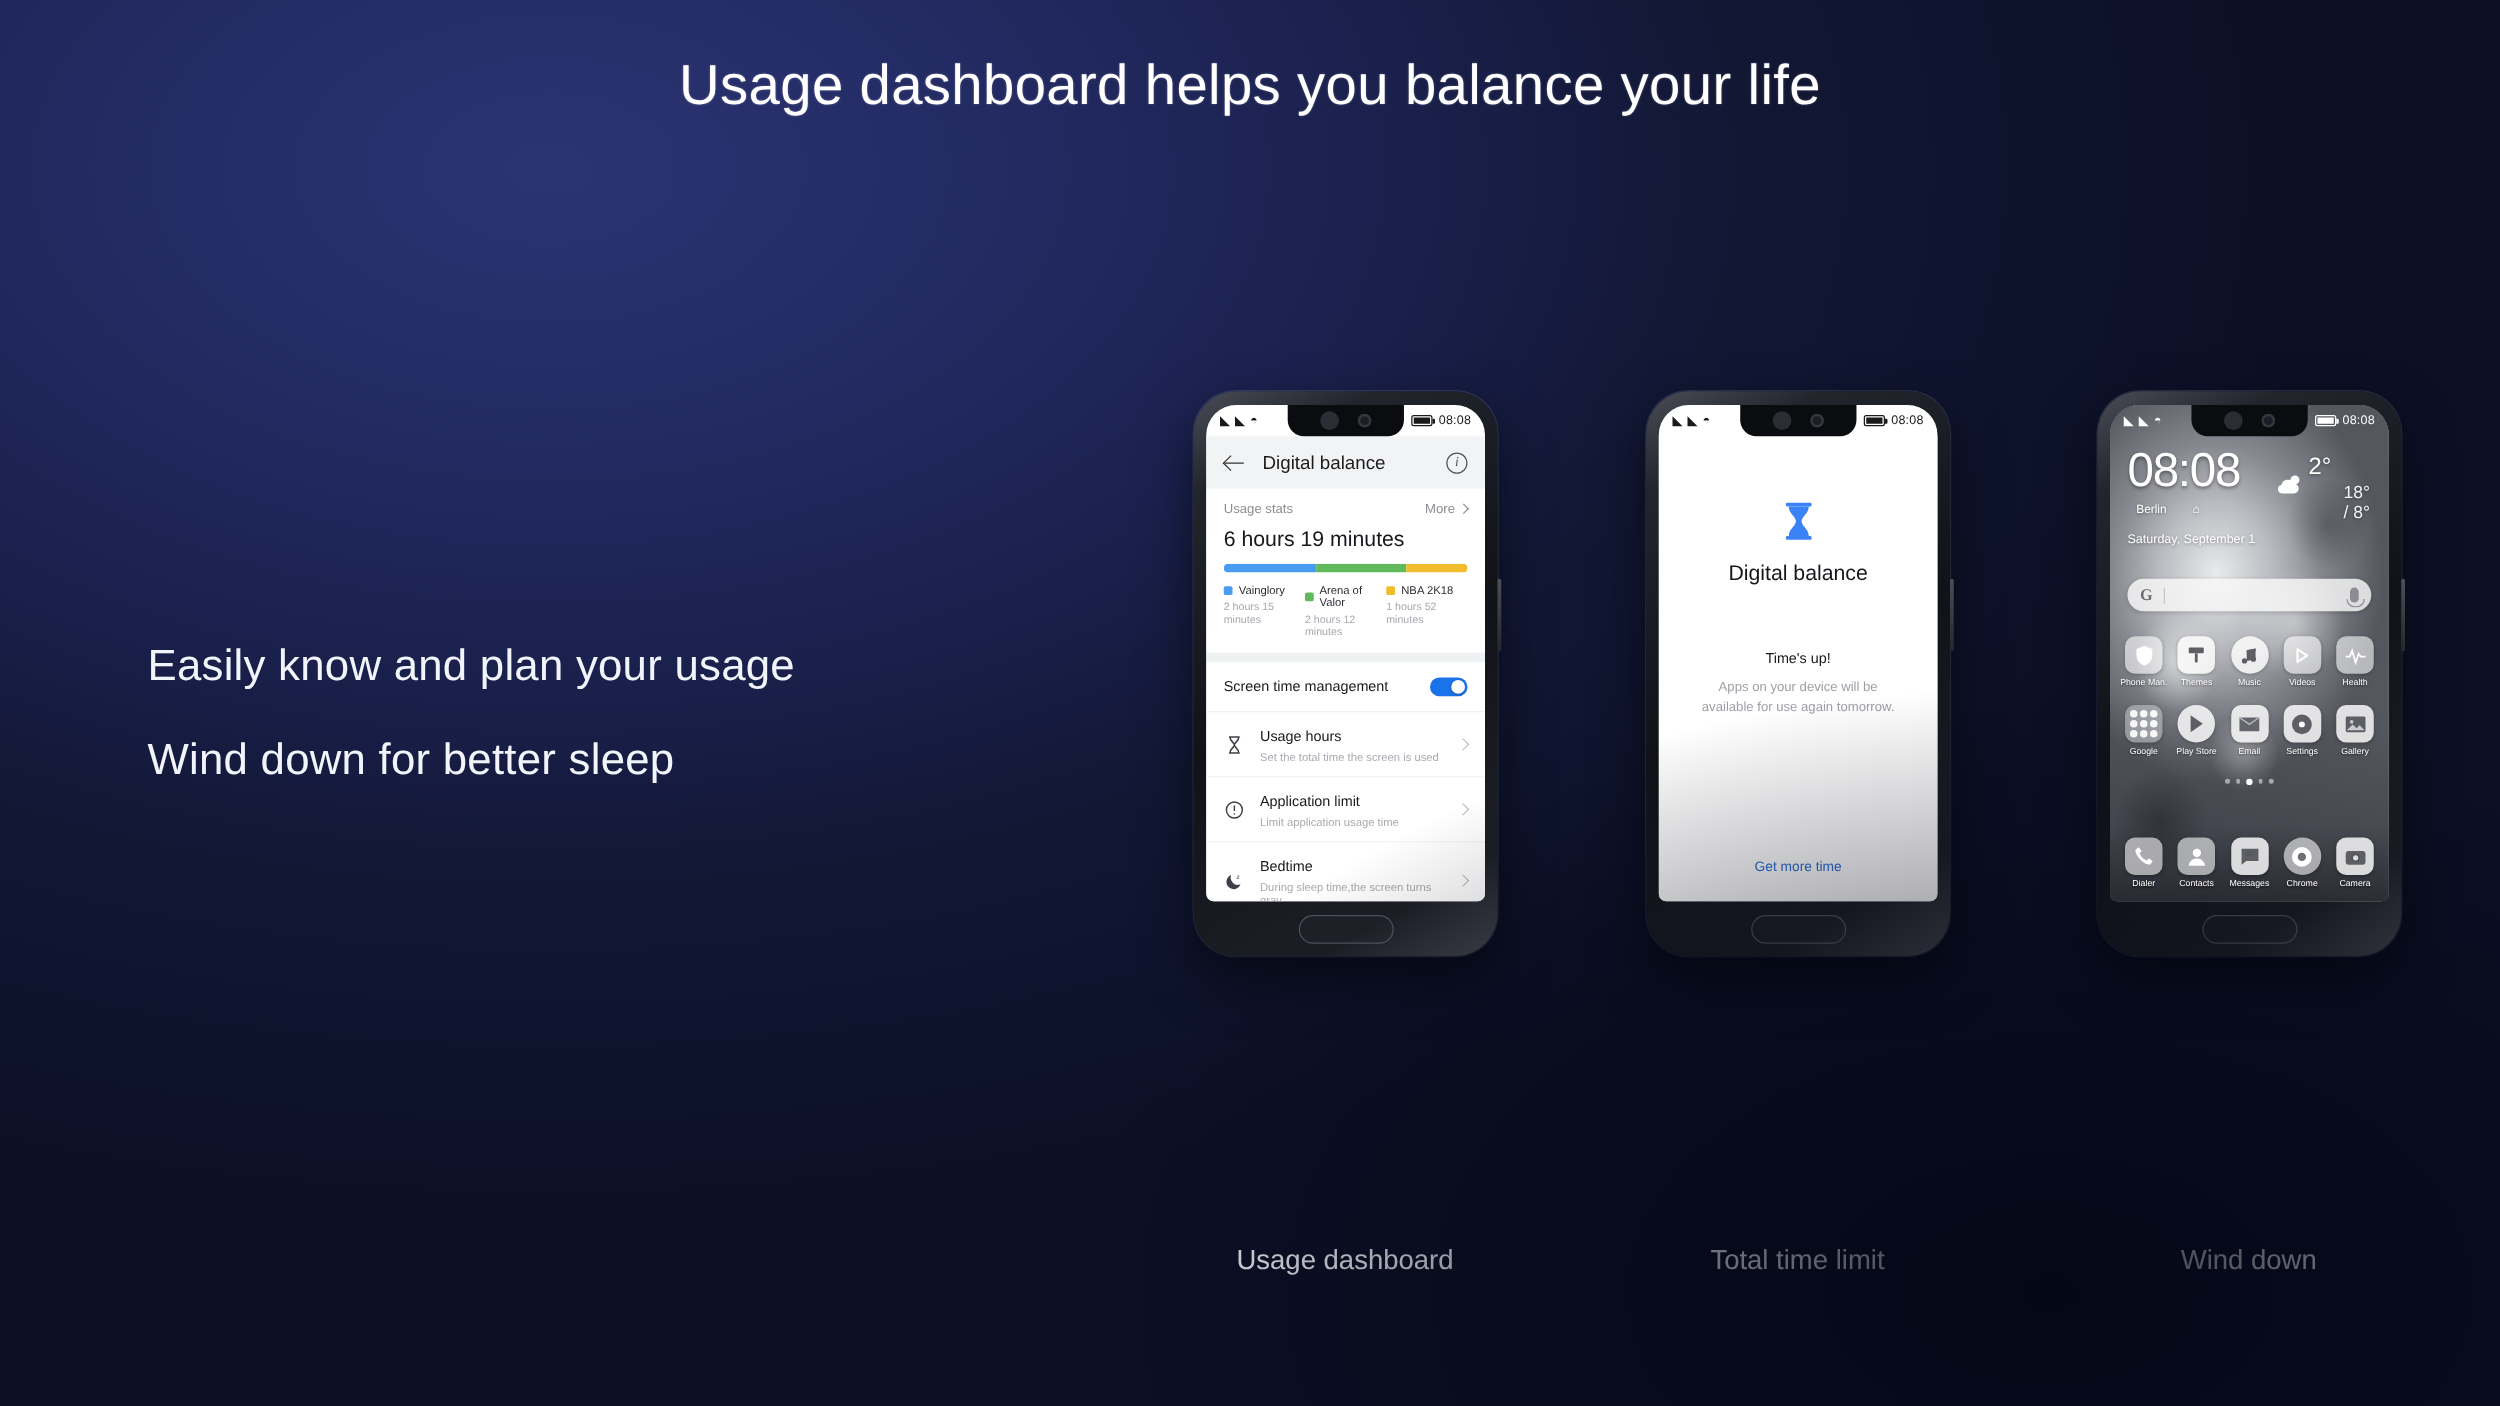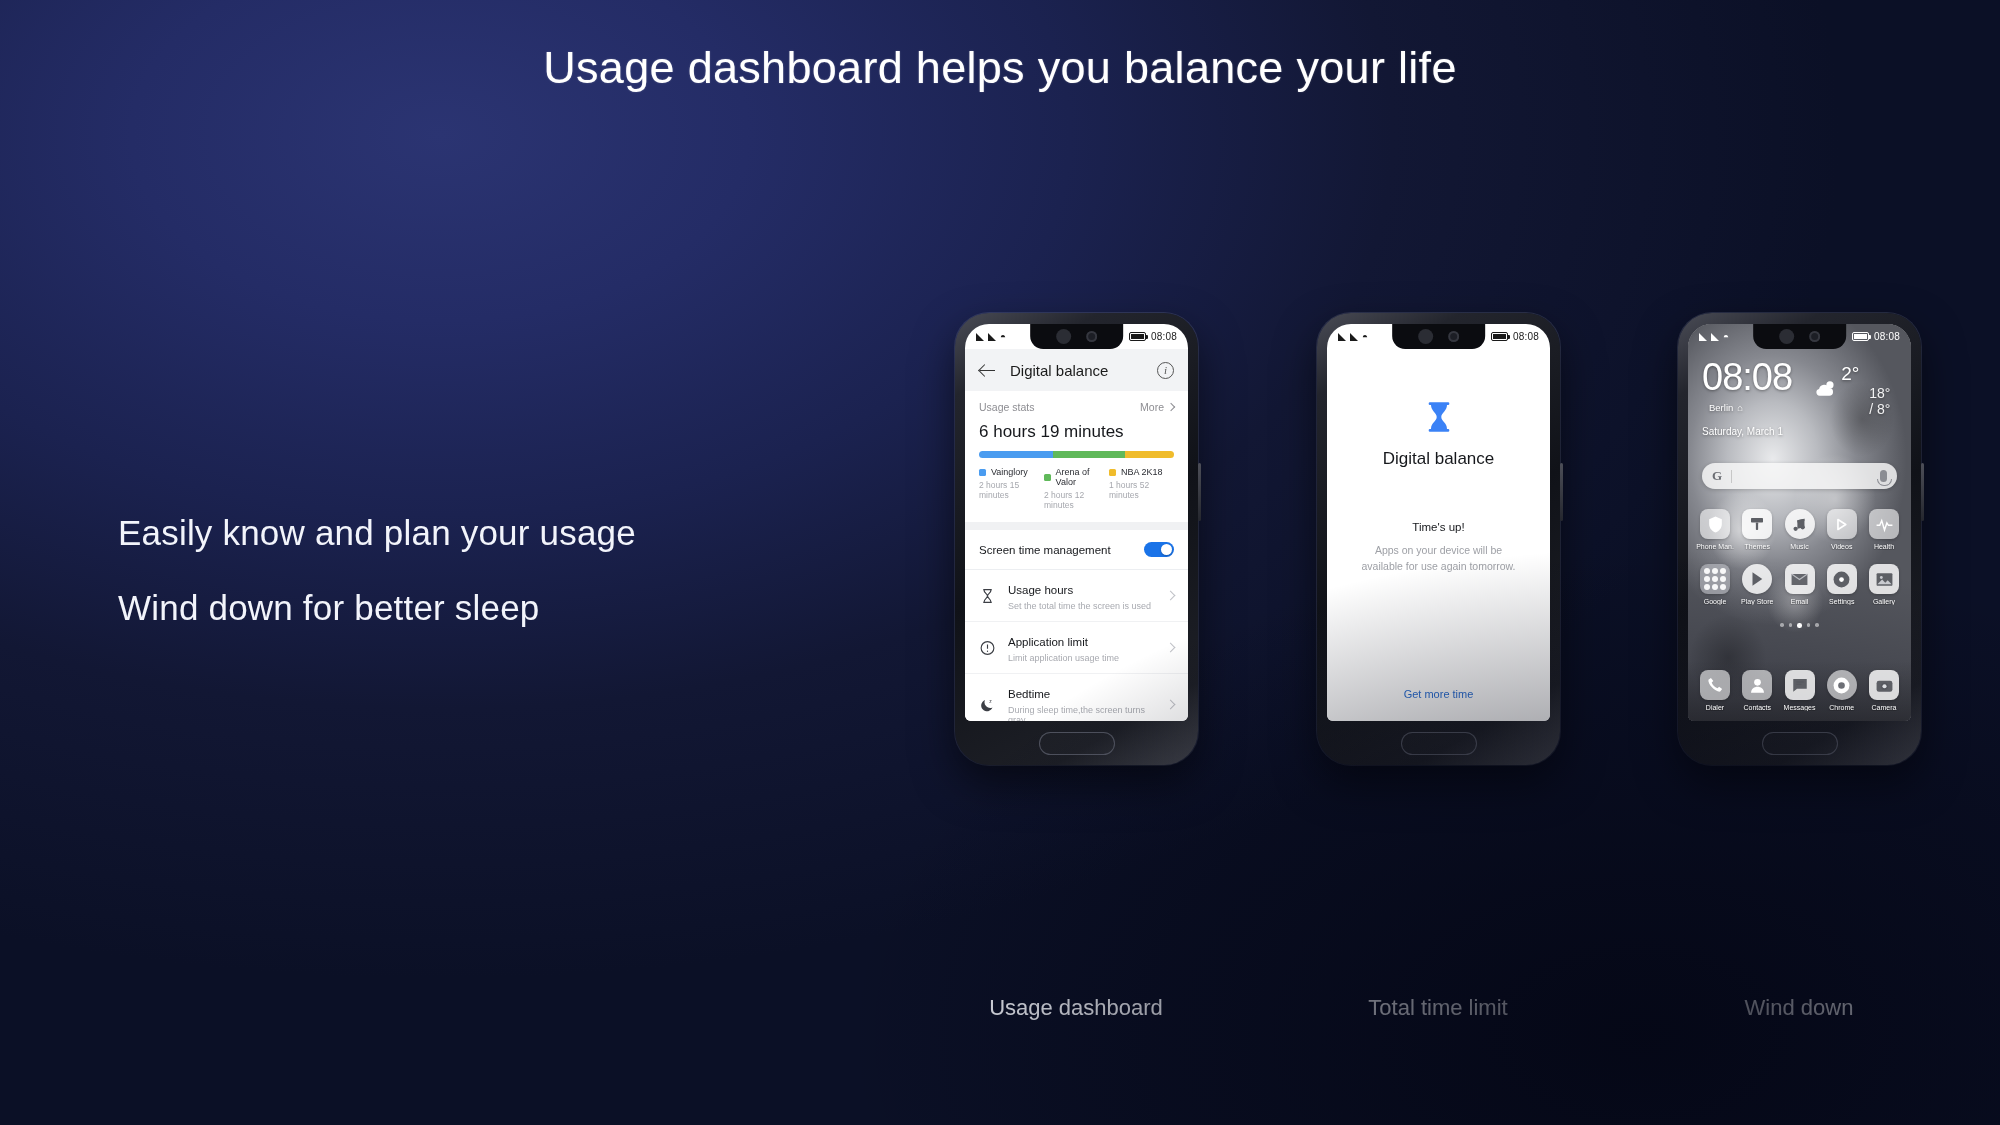--- a/index.html
+++ b/index.html
@@ -166,21 +166,21 @@
       radial-gradient(ellipse 22% 14% at 24% 52%, rgba(255,255,255,.55), rgba(255,255,255,0) 70%),
       radial-gradient(ellipse 26% 16% at 66% 44%, rgba(255,255,255,.42), rgba(255,255,255,0) 70%),
       radial-gradient(ellipse 18% 11% at 48% 70%, rgba(255,255,255,.35), rgba(255,255,255,0) 70%),
       radial-gradient(ellipse 20% 13% at 78% 24%, rgba(0,0,0,.25), rgba(0,0,0,0) 72%),
       radial-gradient(ellipse 24% 15% at 18% 84%, rgba(0,0,0,.28), rgba(0,0,0,0) 72%);
   }
   .home-inner{ position:relative; z-index:3; height:100%; display:flex; flex-direction:column; }
   .clockwrap{ padding:8px 14px 0; color:#fff; text-shadow:0 1px 3px rgba(0,0,0,.4); }
   .clockline{ display:flex; align-items:flex-end; justify-content:space-between; }
   .clock{ font-size:38px; font-weight:300; letter-spacing:-1px; line-height:40px; }
-  .city{ font-size:9.5px; margin-left:7px; display:inline-flex; align-items:center; gap:4px;
+  .city{ font-size:9.5px; margin-left:7px; display:inline-flex; align-items:center; gap:21px;
          padding-bottom:6px; }
   .wx{ display:flex; align-items:center; gap:4px; padding-bottom:2px; }
   .wx-t{ font-size:19px; font-weight:300; line-height:19px; }
   .wx-r{ font-size:14px; opacity:.92; margin-top:2px;margin-left:28px; }
   .datetxt{ font-size:10px; margin-top:7px; }
   .searchbar{
     margin:26px 14px 0; height:26px; border-radius:13px;
     background:rgba(248,248,248,.82);
     display:flex; align-items:center; padding:0 10px; gap:9px;
     box-shadow:0 1px 4px rgba(0,0,0,.20);
@@ -452,21 +452,21 @@
                     <circle cx="18.5" cy="5.5" r="4" fill="#fff"></circle>
                     <path d="M7 17.5h10.5a4.3 4.3 0 0 0 .2-8.6A6 6 0 0 0 6.4 10 3.8 3.8 0 0 0 7 17.5z" fill="#fff"></path>
                   </svg>
                 </span>
                 <span>
                   <span class="wx-t" style="display:block;">2°</span>
                   <span class="wx-r" style="display:block;">18° / 8°</span>
                 </span>
               </div>
             </div>
-            <div class="datetxt">Saturday, March 1</div>
+            <div class="datetxt">Saturday, September 1</div>
           </div>
 
           <div class="searchbar">
             <span class="glogo">G</span>
             <span class="sdiv"></span>
             <span class="mic"></span>
           </div>
 
           <div class="grid">
             <div class="approw" id="row1">

